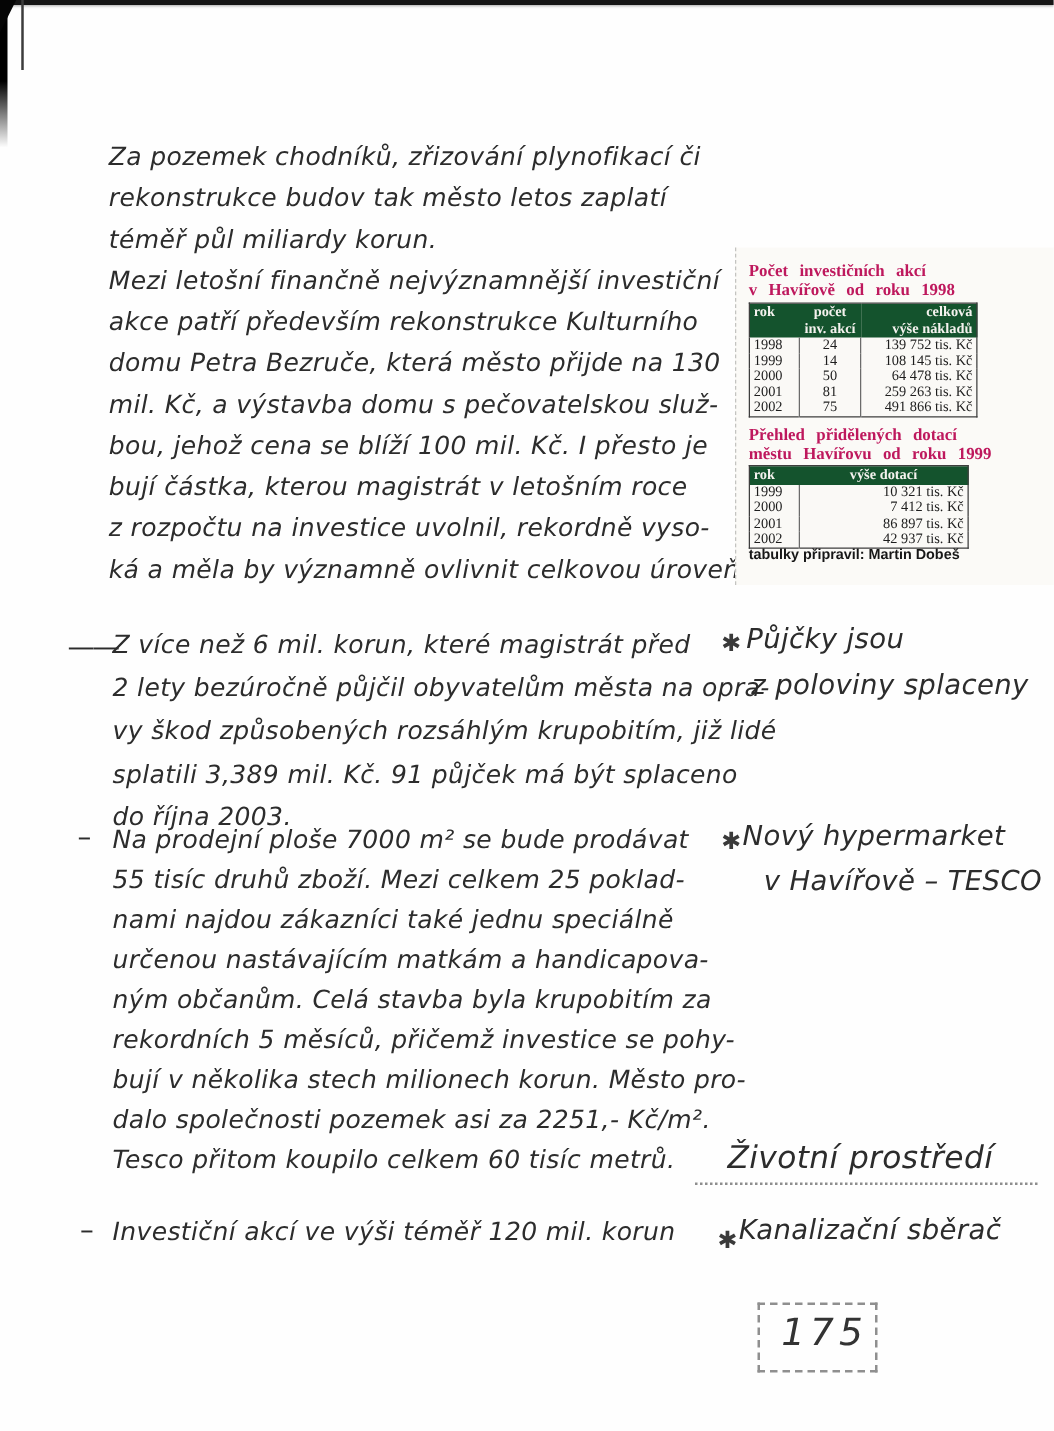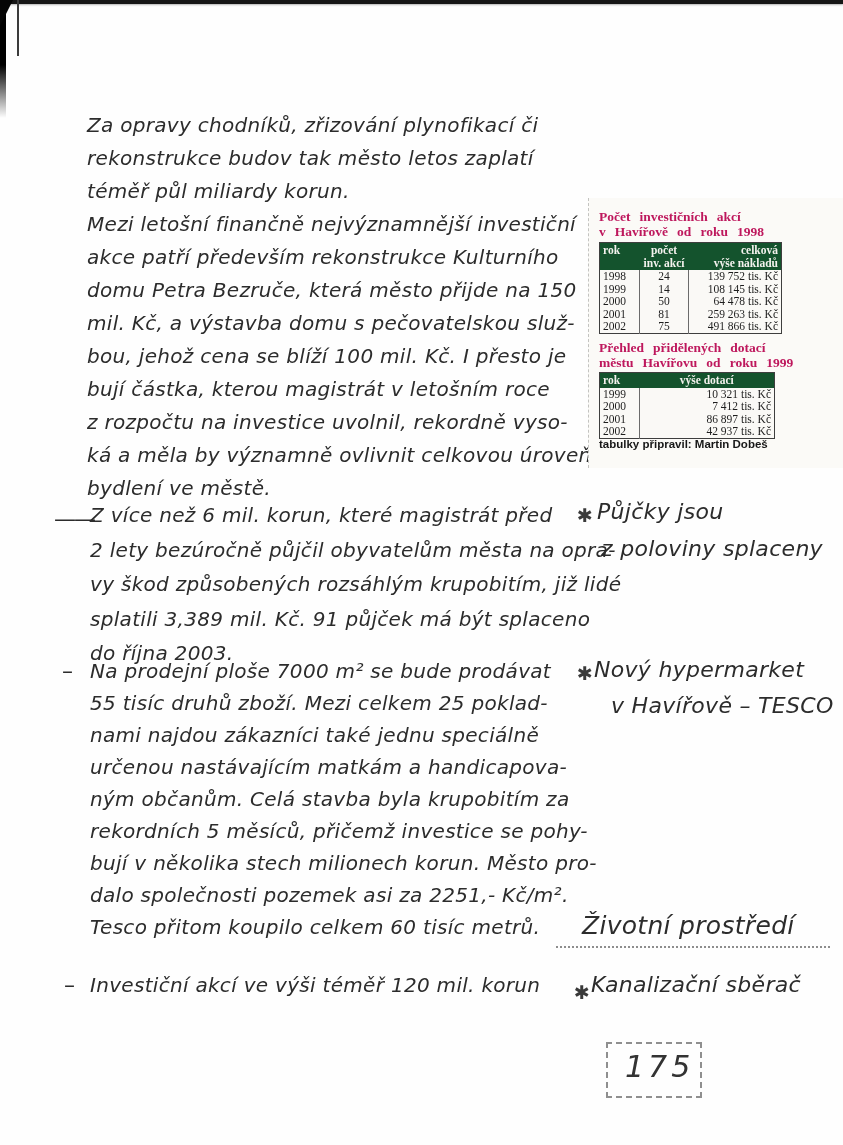--- a/index.html
+++ b/index.html
@@ -62,32 +62,31 @@
 </style>
 </head>
 <body>
 
 <div class="top-band"></div>
 <div class="left-strip"></div>
 <div class="corner-wedge"></div>
 <div class="tick-line"></div>
 
 <div class="hw-block hw p1" style="left:87px;top:113px;">
-  <div class="hw-line">Za opravy chodníků, zřizování plynofikací či</div>
+  <div class="hw-line">Za pozemek chodníků, zřizování plynofikací či</div>
   <div class="hw-line">rekonstrukce budov tak město letos zaplatí</div>
   <div class="hw-line">téměř půl miliardy korun.</div>
   <div class="hw-line">Mezi letošní finančně nejvýznamnější investiční</div>
   <div class="hw-line">akce patří především rekonstrukce Kulturního</div>
-  <div class="hw-line">domu Petra Bezruče, která město přijde na 150</div>
+  <div class="hw-line">domu Petra Bezruče, která město přijde na 130</div>
   <div class="hw-line">mil. Kč, a výstavba domu s pečovatelskou služ-</div>
   <div class="hw-line">bou, jehož cena se blíží 100 mil. Kč. I přesto je</div>
   <div class="hw-line">bují částka, kterou magistrát v letošním roce</div>
   <div class="hw-line">z rozpočtu na investice uvolnil, rekordně vyso-</div>
   <div class="hw-line">ká a měla by významně ovlivnit celkovou úroveň</div>
-  <div class="hw-line">bydlení ve městě.</div>
 </div>
 
 <div class="dash long hw" style="left:54px;top:506px;">——</div>
 <div class="hw-block hw b1" style="left:90px;top:503px;">
   <div class="hw-line">Z více než 6 mil. korun, které magistrát před</div>
   <div class="hw-line">2 lety bezúročně půjčil obyvatelům města na opra-</div>
   <div class="hw-line">vy škod způsobených rozsáhlým krupobitím, již lidé</div>
   <div class="hw-line">splatili 3,389 mil. Kč. 91 půjček má být splaceno</div>
   <div class="hw-line">do října 2003.</div>
 </div>

